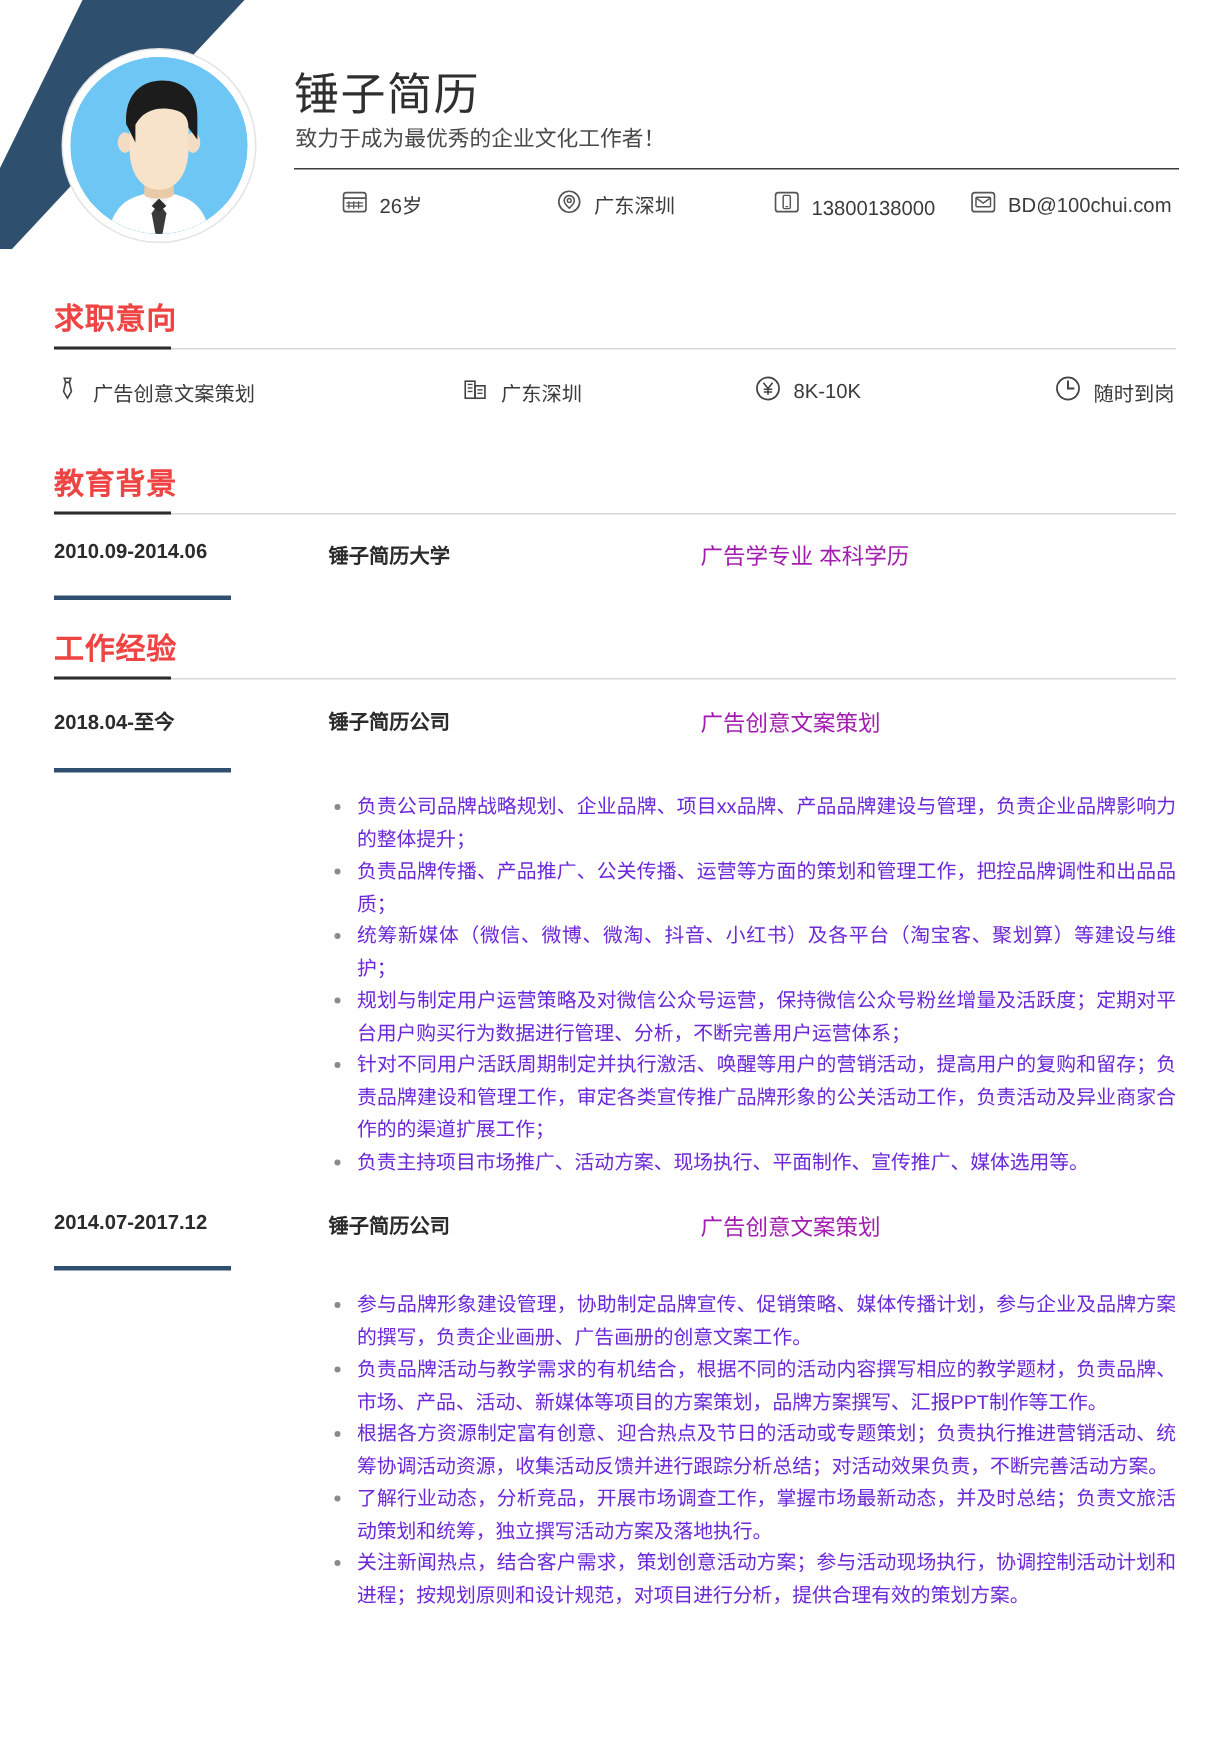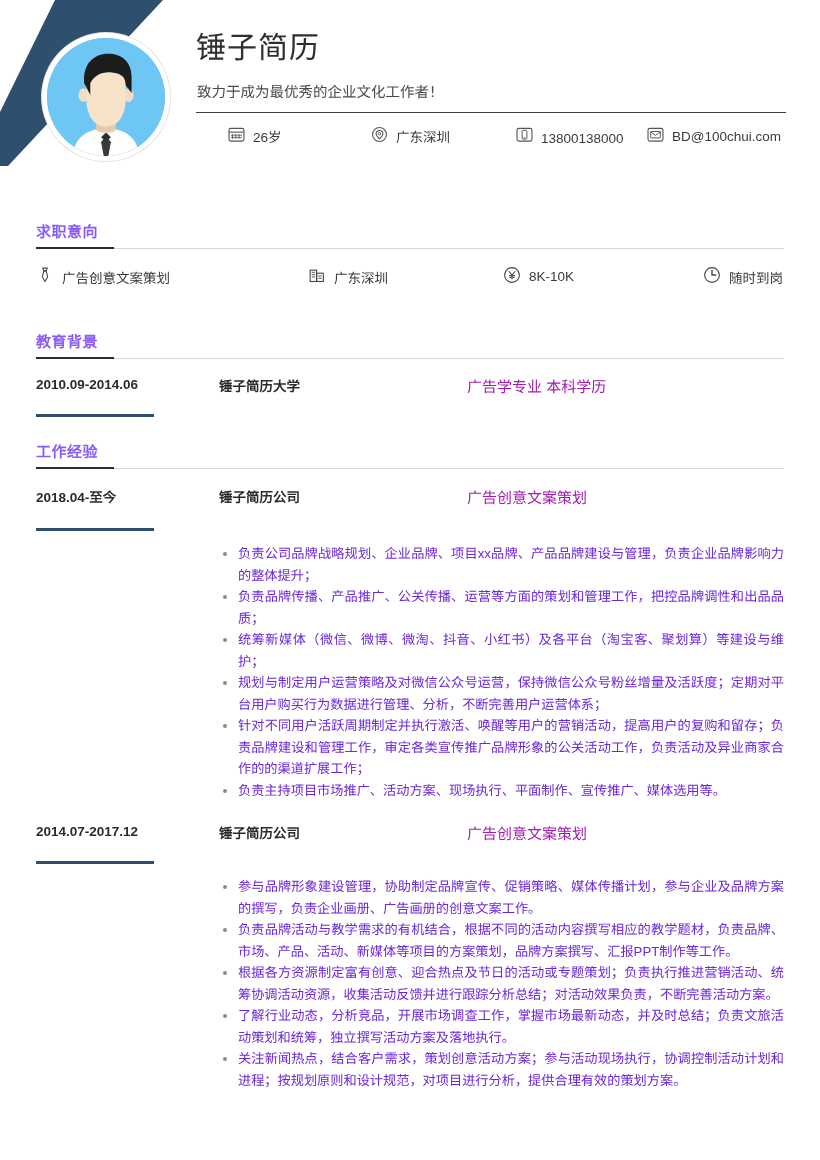--- a/index.html
+++ b/index.html
@@ -55,21 +55,21 @@
     background: #6ec6f5;
   }
 
   .head-right {
     position: absolute;
     left: 196px; top: 0;
     width: 604px; height: 185px;
   }
   .name {
     position: absolute;
-    left: 0; top: 30px;
+    left: 0; top: 46px;
     font-size: 30px;
     line-height: 36px;
     color: #2f2f2f;
     letter-spacing: 1px;
     font-weight: 400;
   }
   .tagline {
     position: absolute;
     left: 1px; top: 80px;
     font-size: 14.5px;
@@ -97,26 +97,25 @@
     padding-left: 32px;
   }
   .contact-item .ico { margin-right: 8px; display: block; }
   .c0 { width: 143px; }
   .c1 { width: 145px; }
   .c2 { width: 131px; align-items: flex-end; }
 
   
   .section { position: absolute; left: 36px; width: 748px; }
   .sec-title {
-    font-size: 15px;
+    font-size: 20px;
     font-weight: bold;
-    color: #8b5cf6;
+    color: #ef4444;
     letter-spacing: 0.5px;
     padding-bottom: 7px;
-    margin-top: 24px;
   }
   .sec-rule {
     position: relative;
     height: 1px;
     background: #d8d8d8;
     width: 100%;
   }
   .sec-rule::before {
     content: "";
     position: absolute;

